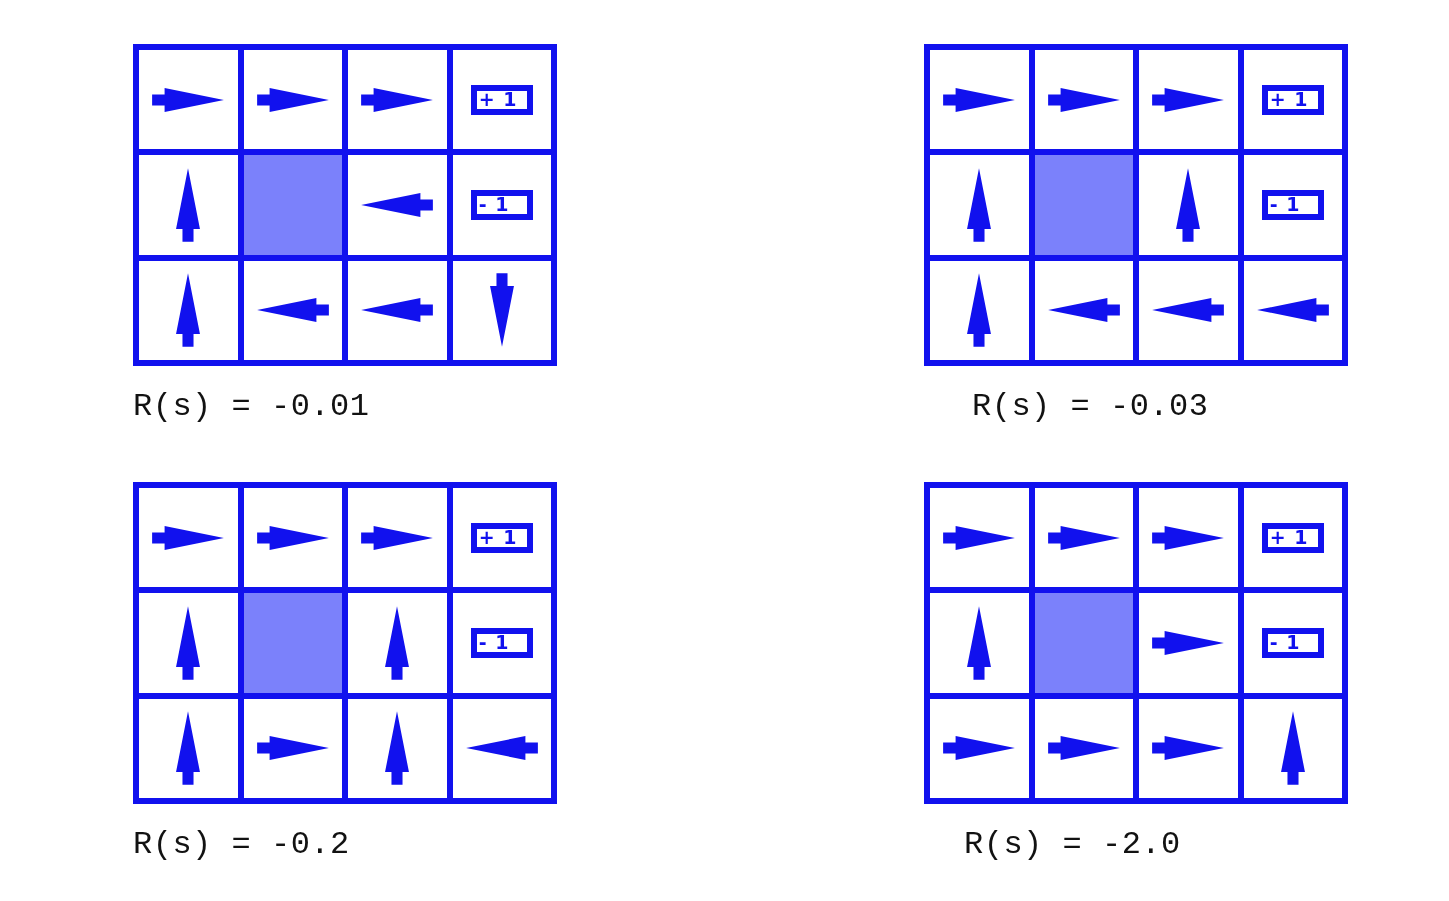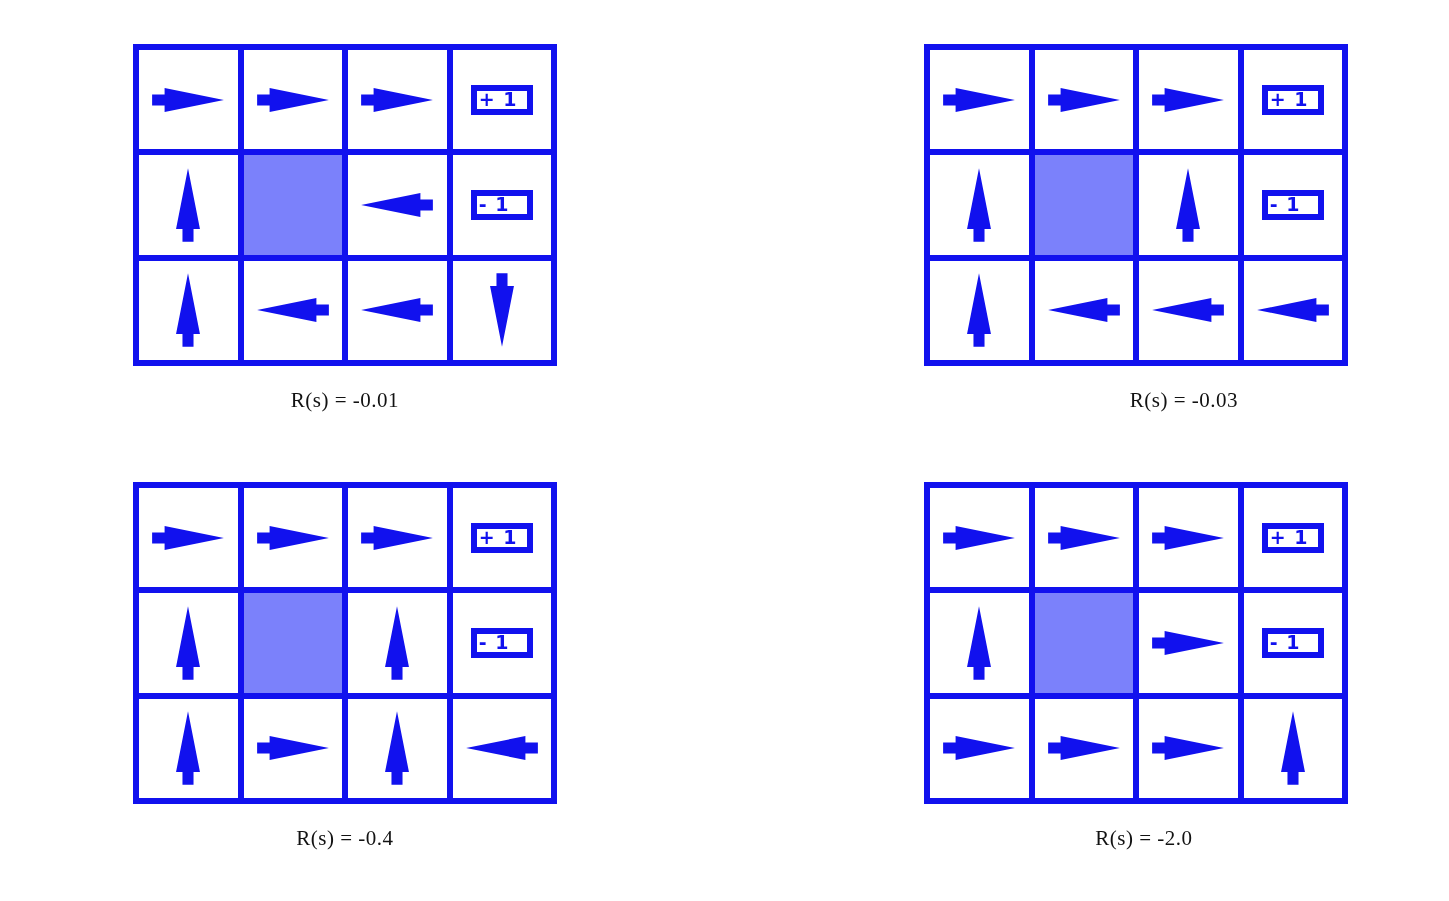--- a/index.html
+++ b/index.html
@@ -63,24 +63,24 @@
     font-size: 19px;
     line-height: 1;
     letter-spacing: 1px;
     white-space: nowrap;
     margin-left: -1px;
   }
 
   
   .caption {
     position: absolute;
-    text-align: center;
+    text-align: left;
     color: #121212;
-    font-family: Liberation Serif, serif;
-    font-size: 21px;
+    font-family: Liberation Mono, monospace;
+    font-size: 32px;
     font-weight: 400;
     letter-spacing: 0.5px;
     white-space: nowrap;
   }
 </style>
 </head>
 <body>
 
 <div id="stage"></div>
 
@@ -307,21 +307,21 @@
       </span>
     </div>
     <div class="cell">
       <span class="arrow">
         <svg width="78" height="46" viewBox="0 0 100 100" preserveAspectRatio="none" xmlns="http://www.w3.org/2000/svg">
           <path d="M 96,38 L 80,38 L 80,24 L 4,50 L 80,76 L 80,62 L 96,62 Z" fill="#1111EE"></path>
         </svg>
       </span>
     </div>
   </div>
-<div class="caption" style="left: 133px; top: 826px; width: 424px;">R(s) = -0.4</div>
+<div class="caption" style="left: 133px; top: 826px; width: 424px;">R(s) = -0.2</div>
 <div class="grid" style="--blue: #1111EE; --block: #7B81FB; position: absolute; left: 924px; top: 482px; width: 424px; height: 322px;">
     <div class="cell">
       <span class="arrow">
         <svg width="78" height="46" viewBox="0 0 100 100" preserveAspectRatio="none" xmlns="http://www.w3.org/2000/svg">
           <path d="M 4,38 L 20,38 L 20,24 L 96,50 L 20,76 L 20,62 L 4,62 Z" fill="#1111EE"></path>
         </svg>
       </span>
     </div>
     <div class="cell">
       <span class="arrow">
@@ -384,13 +384,13 @@
       </span>
     </div>
     <div class="cell">
       <span class="arrow">
         <svg width="46" height="80" viewBox="0 0 100 100" preserveAspectRatio="none" xmlns="http://www.w3.org/2000/svg">
           <path d="M 38,96 L 38,80 L 24,80 L 50,4 L 76,80 L 62,80 L 62,96 Z" fill="#1111EE"></path>
         </svg>
       </span>
     </div>
   </div>
-<div class="caption" style="left: 932px; top: 826px; width: 424px;">R(s) = -2.0</div>
+<div class="caption" style="left: 964px; top: 826px; width: 424px;">R(s) = -2.0</div>
 
 </body></html>

